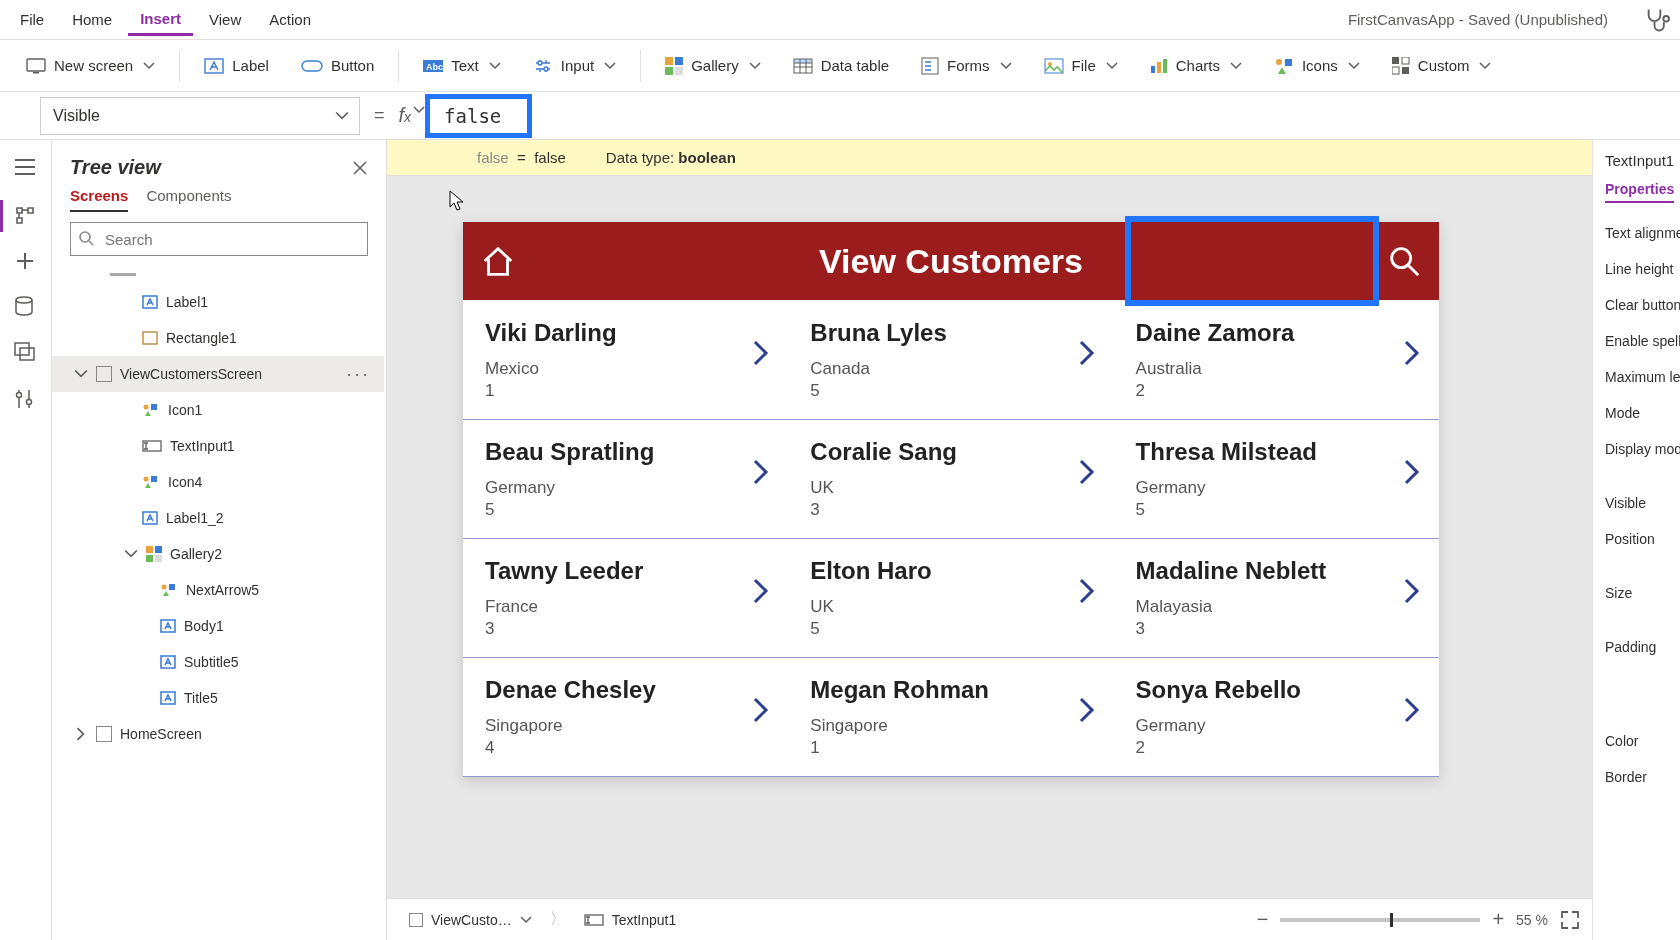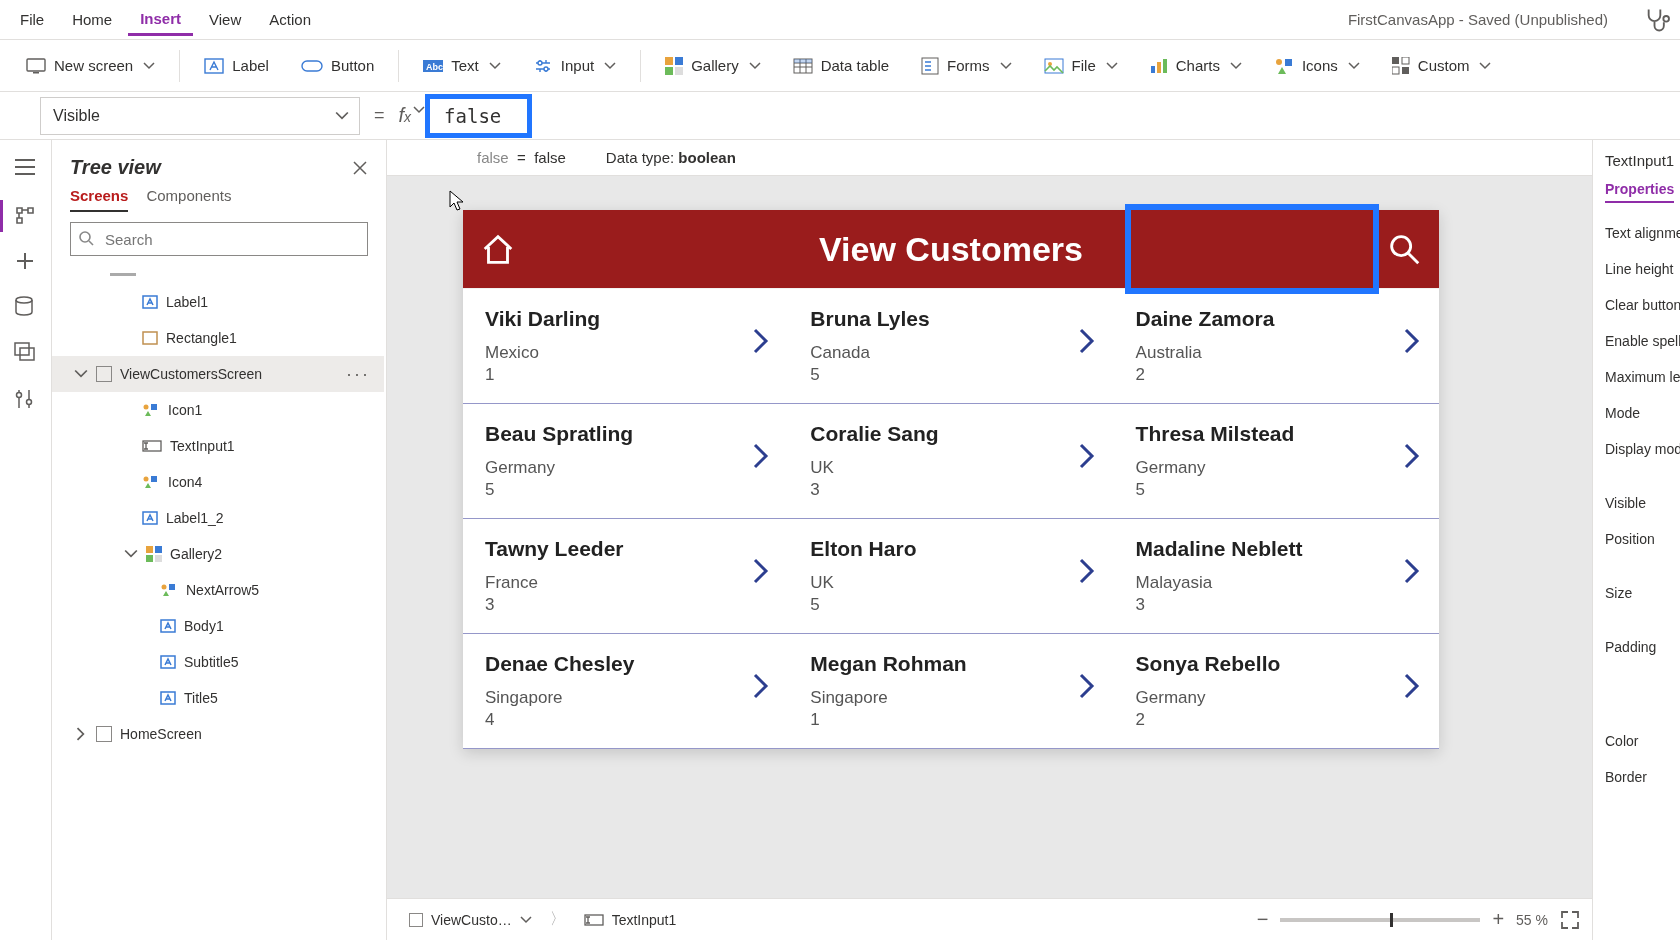--- a/index.html
+++ b/index.html
@@ -53,35 +53,35 @@
   .tind1 { padding-left: 90px; }
   .tind-screen { padding-left: 22px; }
   .tind-child { padding-left: 90px; }
   .tind-gchild { padding-left: 108px; }
   .tcaret { width: 14px; height: 14px; flex:none; }
   .tcheck { width: 16px; height: 16px; border: 1px solid #8a8886; flex: none; }
   .tmore { margin-left: auto; margin-right: 14px; color: #605e5c; font-size: 18px; letter-spacing: 2px; }
 
   
   .center { flex: 1; display: flex; flex-direction: column; background: #e8e8e8; min-width: 0; }
-  .eval-bar { height: 36px; background: #ffffff; display: flex; align-items: center; padding: 0 20px 0 90px; font-size: 15px; gap: 40px; border-bottom: 1px solid #e1dfdd; }
+  .eval-bar { height: 36px; background: #fef9c3; display: flex; align-items: center; padding: 0 20px 0 90px; font-size: 15px; gap: 40px; border-bottom: 1px solid #e1dfdd; }
   .eval-bar .e1 { color: #888; }
   .eval-bar .e2 { color: #323130; }
   .eval-bar b { font-weight: 700; }
 
-  .canvas-scroll { flex: 1; overflow: auto; padding: 34px 40px 0 76px; position: relative; }
+  .canvas-scroll { flex: 1; overflow: auto; padding: 46px 40px 0 76px; position: relative; }
   .app { width: 976px; background: #fff; box-shadow: 0 4px 14px rgba(0,0,0,.15); }
   .app-header { height: 78px; background: #9a1c1c; display: flex; align-items: center; padding: 0 16px; position: relative; }
   .app-title { flex: 1; text-align: center; color: #fff; font-size: 34px; font-weight: 700; }
   .home-ico, .search-ico { width: 38px; height: 38px; }
   .sel-box { position: absolute; right: 60px; top: -6px; width: 254px; height: 90px; border: 6px solid #2176ff; }
 
   .gal { display: flex; flex-wrap: wrap; border-top: 1px solid #f3f2f1; }
   .cell { width: 33.33%; padding: 18px 10px 18px 22px; border-bottom: 1px solid #9597c9; position: relative; }
-  .cname { font-size: 21px; font-weight: 600; color: #222; }
+  .cname { font-size: 24px; font-weight: 600; color: #222; }
   .ccountry { font-size: 17px; color: #555; margin-top: 12px; }
   .cnum { font-size: 17px; color: #555; margin-top: 2px; }
   .carrow { position: absolute; right: 18px; top: 38px; }
 
   
   .footer { height: 42px; background: #fff; border-top: 1px solid #e1dfdd; display: flex; align-items: center; padding: 0 12px; gap: 8px; }
   .fb { display: flex; align-items: center; gap: 8px; padding: 4px 10px; font-size: 14px; cursor: pointer; }
   .fsep { color: #aaa; }
   .fzoom { margin-left: auto; display: flex; align-items: center; gap: 12px; font-size: 14px; color: #605e5c;}
   .fslider { width: 200px; height: 4px; background: #c8c6c4; position: relative; }

